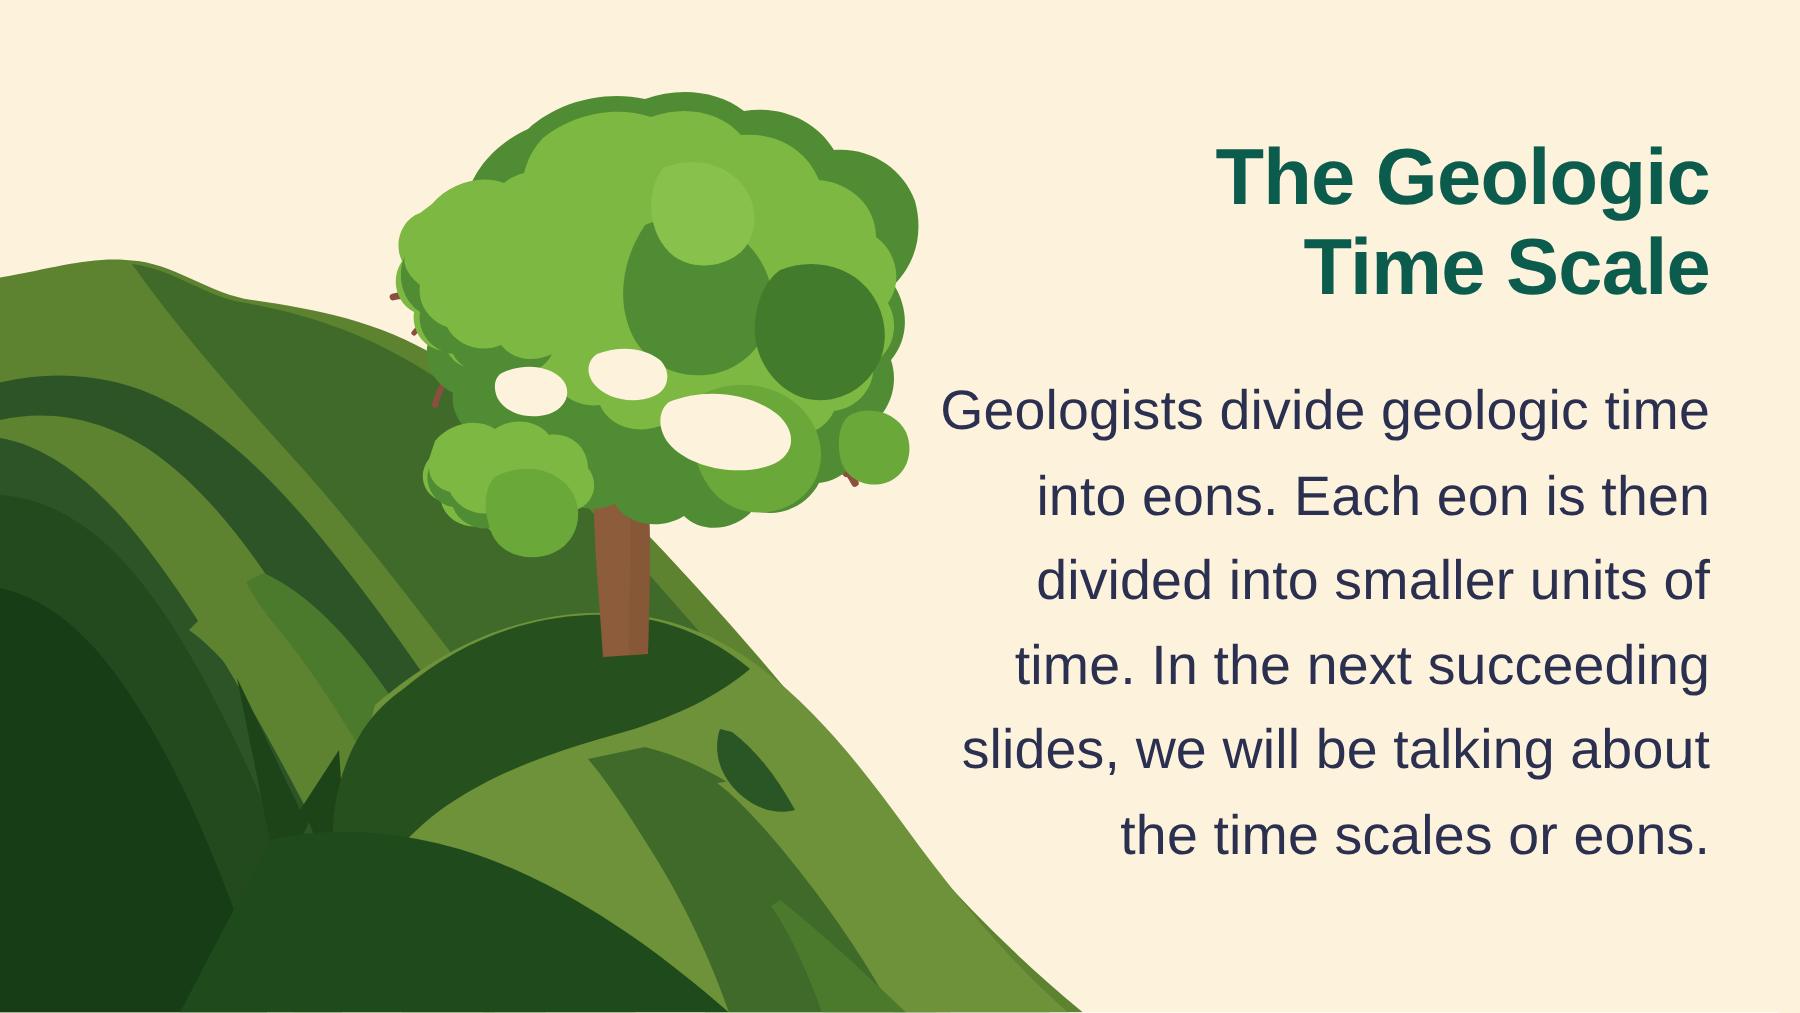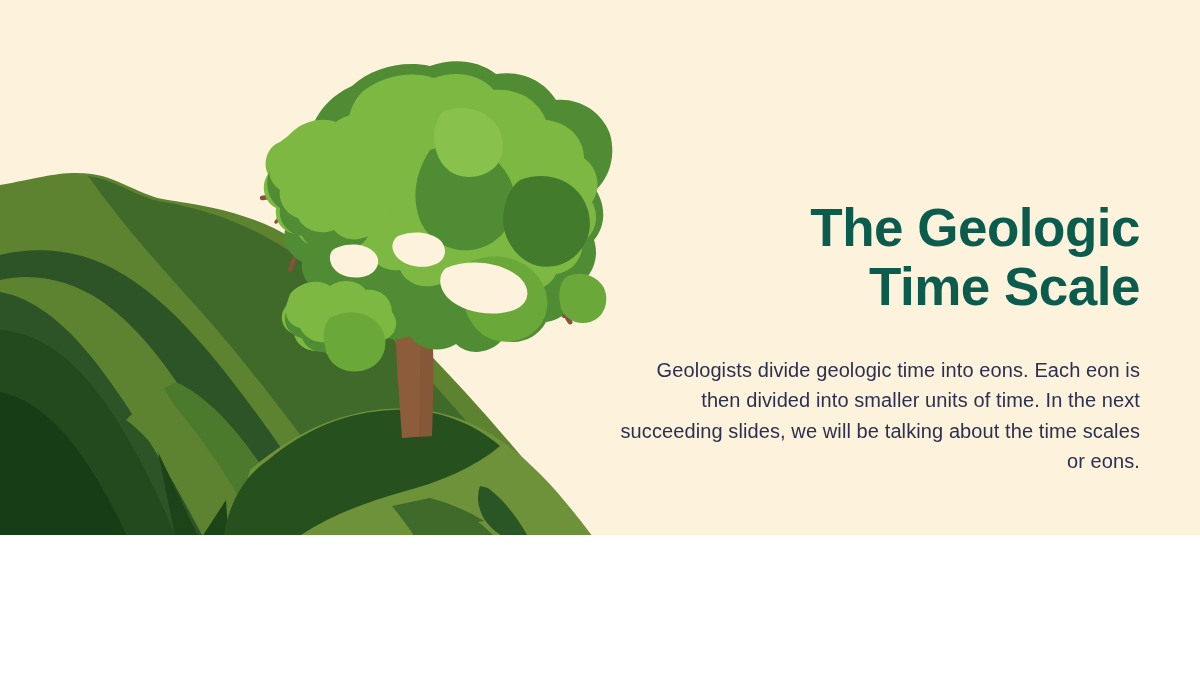--- a/index.html
+++ b/index.html
@@ -7,21 +7,21 @@
     margin: 0;
     padding: 0;
     background: #ffffff;
   }
   body {
     font-family: "Liberation Sans", sans-serif;
   }
   #slide {
     position: relative;
     width: 1200px;
-    height: 535px;
+    height: 675px;
     overflow: hidden;
     background: #fdf3dd;
   }
   #scenery {
     position: absolute;
     left: 0;
     top: 0;
     width: 1200px;
     height: 675px;
     display: block;
@@ -48,21 +48,21 @@
     font-weight: 700;
     letter-spacing: -0.5px;
     color: #0c5c4e;
     font-family: "Liberation Sans", sans-serif;
     white-space: pre-line;
   }
   #slide-body {
     margin: 0;
     width: 100%;
     text-align: right;
-    font-size: 20px;
+    font-size: 37px;
     line-height: 1.53;
     font-weight: 400;
     color: #2b3050;
     font-family: "Liberation Sans", sans-serif;
     letter-spacing: 0.1px;
   }
 </style>
 </head>
 <body>
 

